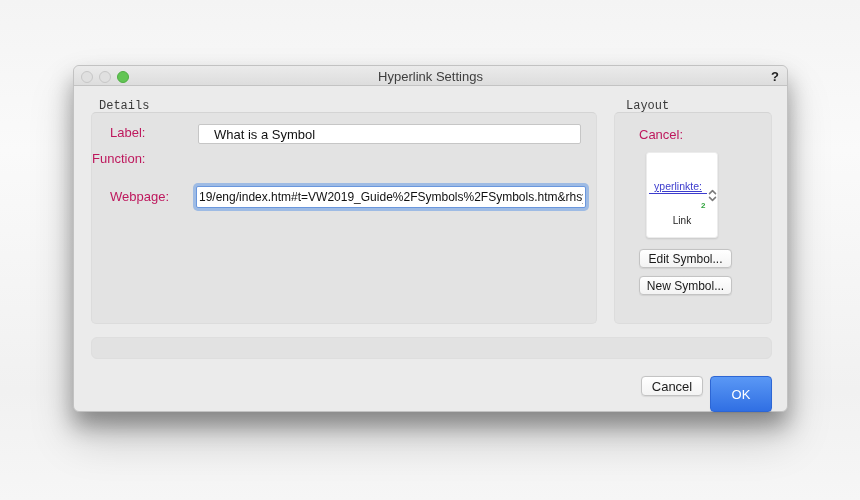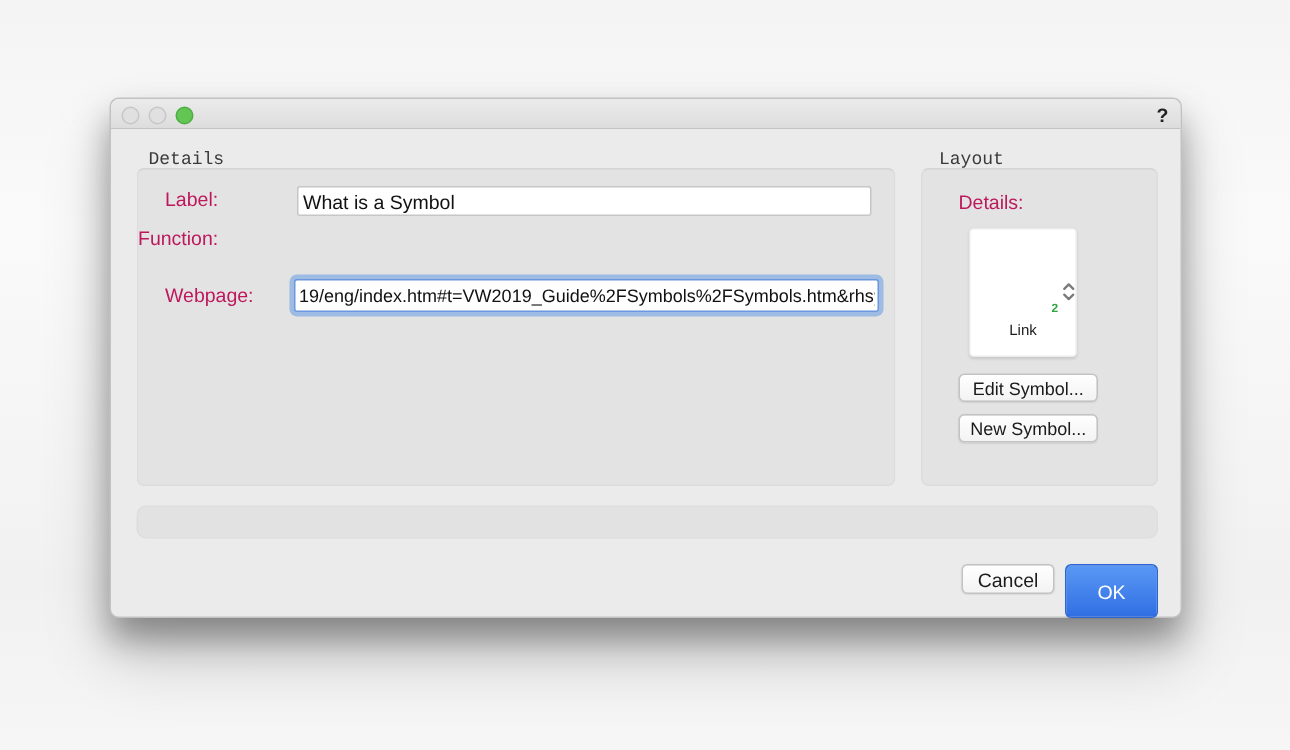--- a/index.html
+++ b/index.html
@@ -41,21 +41,21 @@
     border-top-color:#d4d4d4; border-radius:5px;
   }
   .details-label{ left:25px; top:33px; }
   .details-box{ left:17px; top:46px; width:506px; height:212px; }
   .layout-label{ left:552px; top:33px; }
   .layout-box{ left:540px; top:46px; width:158px; height:212px; }
   .row-label{ position:absolute; font-size:13px; color:#be185d; }
   .field{
     position:absolute; background:#fff; border:1px solid #c6c6c6; border-radius:2px;
     font-family:"Liberation Sans", sans-serif; font-size:13px; color:#111;
-    padding:0 3px; outline:none;
+    padding:0 15px; outline:none;
   }
   .field:read-only{ cursor:default; }
   .url-field{
     font-size:12px; padding:0 2px; border:1px solid #6a97dd; border-radius:2px;
     box-shadow:0 0 0 3px rgba(112,160,229,.6);
   }
   
   .popup{
     position:absolute; background:#fff; border:1px solid #c6c6c6; border-radius:4px;
     display:flex; align-items:center;
@@ -106,41 +106,45 @@
 <body>
 
 <div class="dialog">
 
   <div class="titlebar">
     <div class="traffic">
       <span class="tl dim"></span>
       <span class="tl dim"></span>
       <span class="tl grn"></span>
     </div>
+    <div class="win-title">Hyperlink Settings</div>
     <div class="help-btn">?</div>
   </div>
 
   <div class="group-label details-label">Details</div>
   <div class="groupbox details-box">
 
     <span class="row-label" style="left:18px; top:12px;">Label:</span>
     <input class="field" style="left: 106px; top: 11px; width: 383px; height: 20px;" readonly="" value="What is a Symbol">
 
     <span class="row-label" style="left:0; top:38px;">Function:</span>
 
     <span class="row-label" style="left:18px; top:76px;">Webpage:</span>
     <input class="field url-field" style="left: 104px; top: 73px; width: 390px; height: 22px;" readonly="" value="19/eng/index.htm#t=VW2019_Guide%2FSymbols%2FSymbols.htm&amp;rhsyns=%2">
   </div>
 
   <div class="group-label layout-label">Layout</div>
   <div class="groupbox layout-box">
 
-    <span class="row-label" style="left:24px; top:14px;">Details:</span>
+    <span class="row-label" style="left:24px; top:14px;">Cancel:</span>
 
     <div class="symbol-card">
+      <div class="symbol-img">
+        <span class="symbol-link">yperlinkte:</span>
+      </div>
       <span class="mini-step">
         <svg width="9" height="13" viewBox="0 0 9 13">
           <path d="M1.5 4.6 L4.5 1.6 L7.5 4.6" fill="none" stroke="#7a7a7a" stroke-width="1.5" stroke-linecap="round" stroke-linejoin="round"></path>
           <path d="M1.5 8.4 L4.5 11.4 L7.5 8.4" fill="none" stroke="#7a7a7a" stroke-width="1.5" stroke-linecap="round" stroke-linejoin="round"></path>
         </svg>
       </span>
       <span class="symbol-marker">2</span>
       <span class="symbol-caption">Link</span>
     </div>
 

